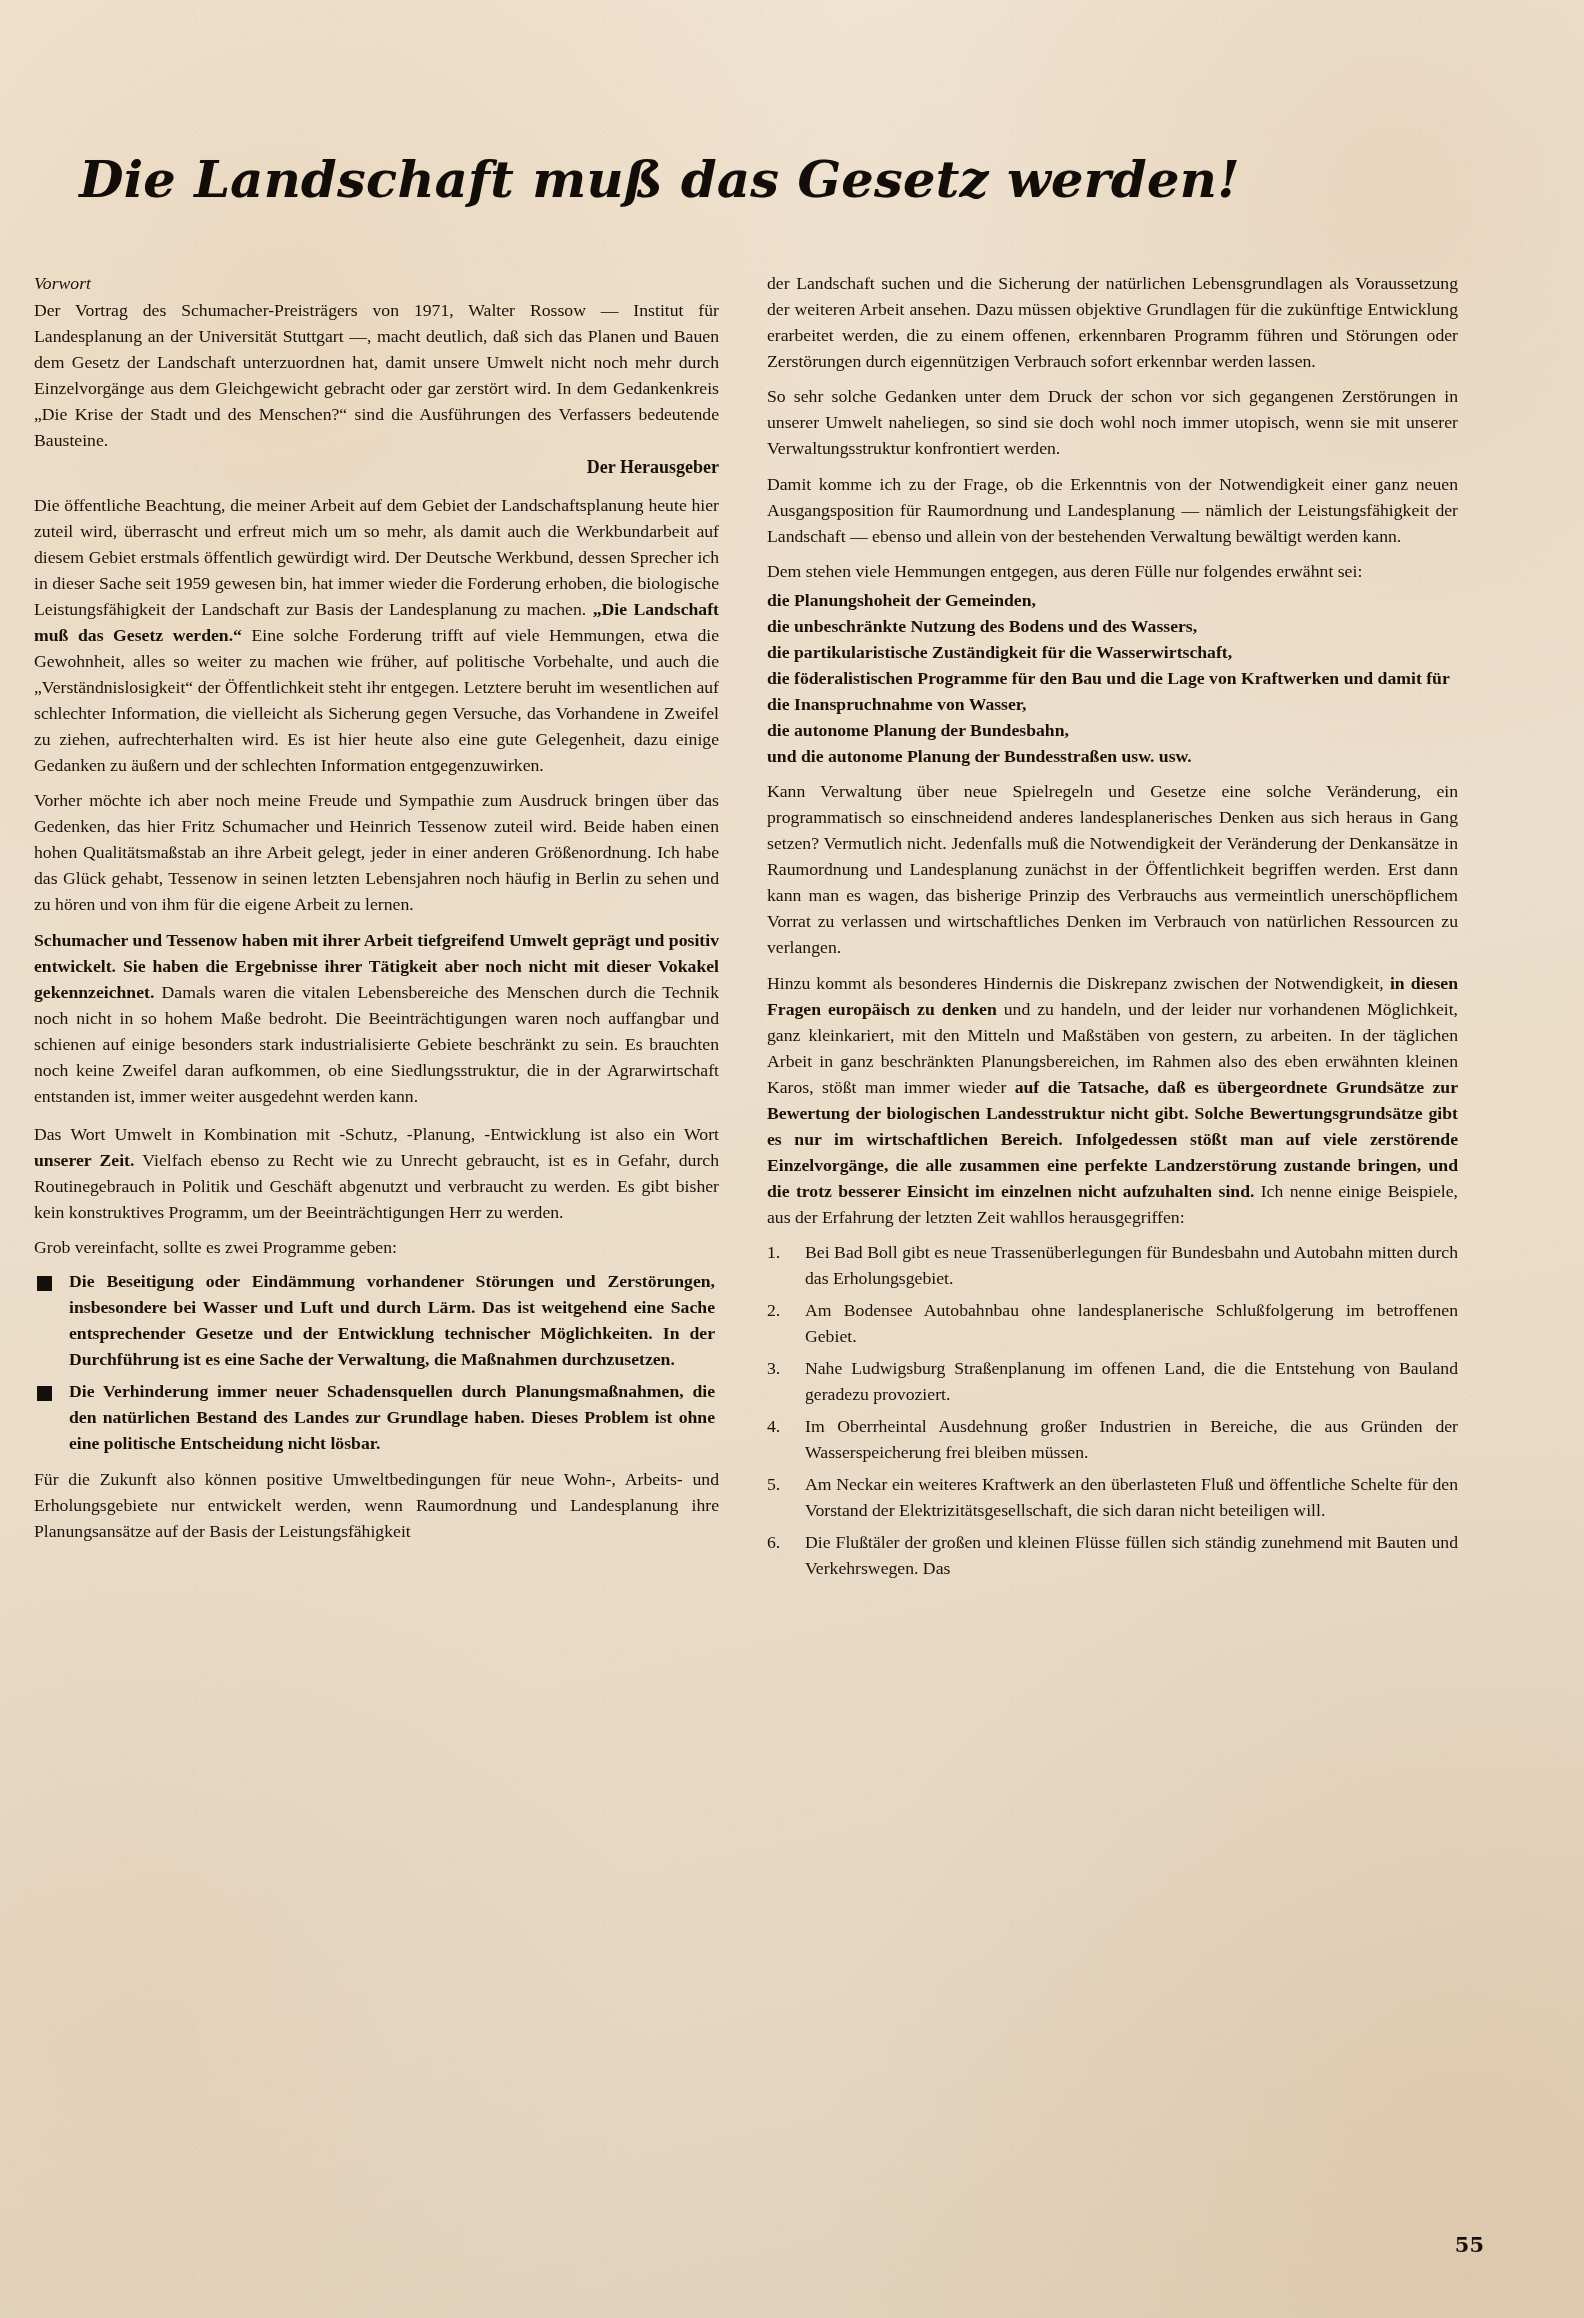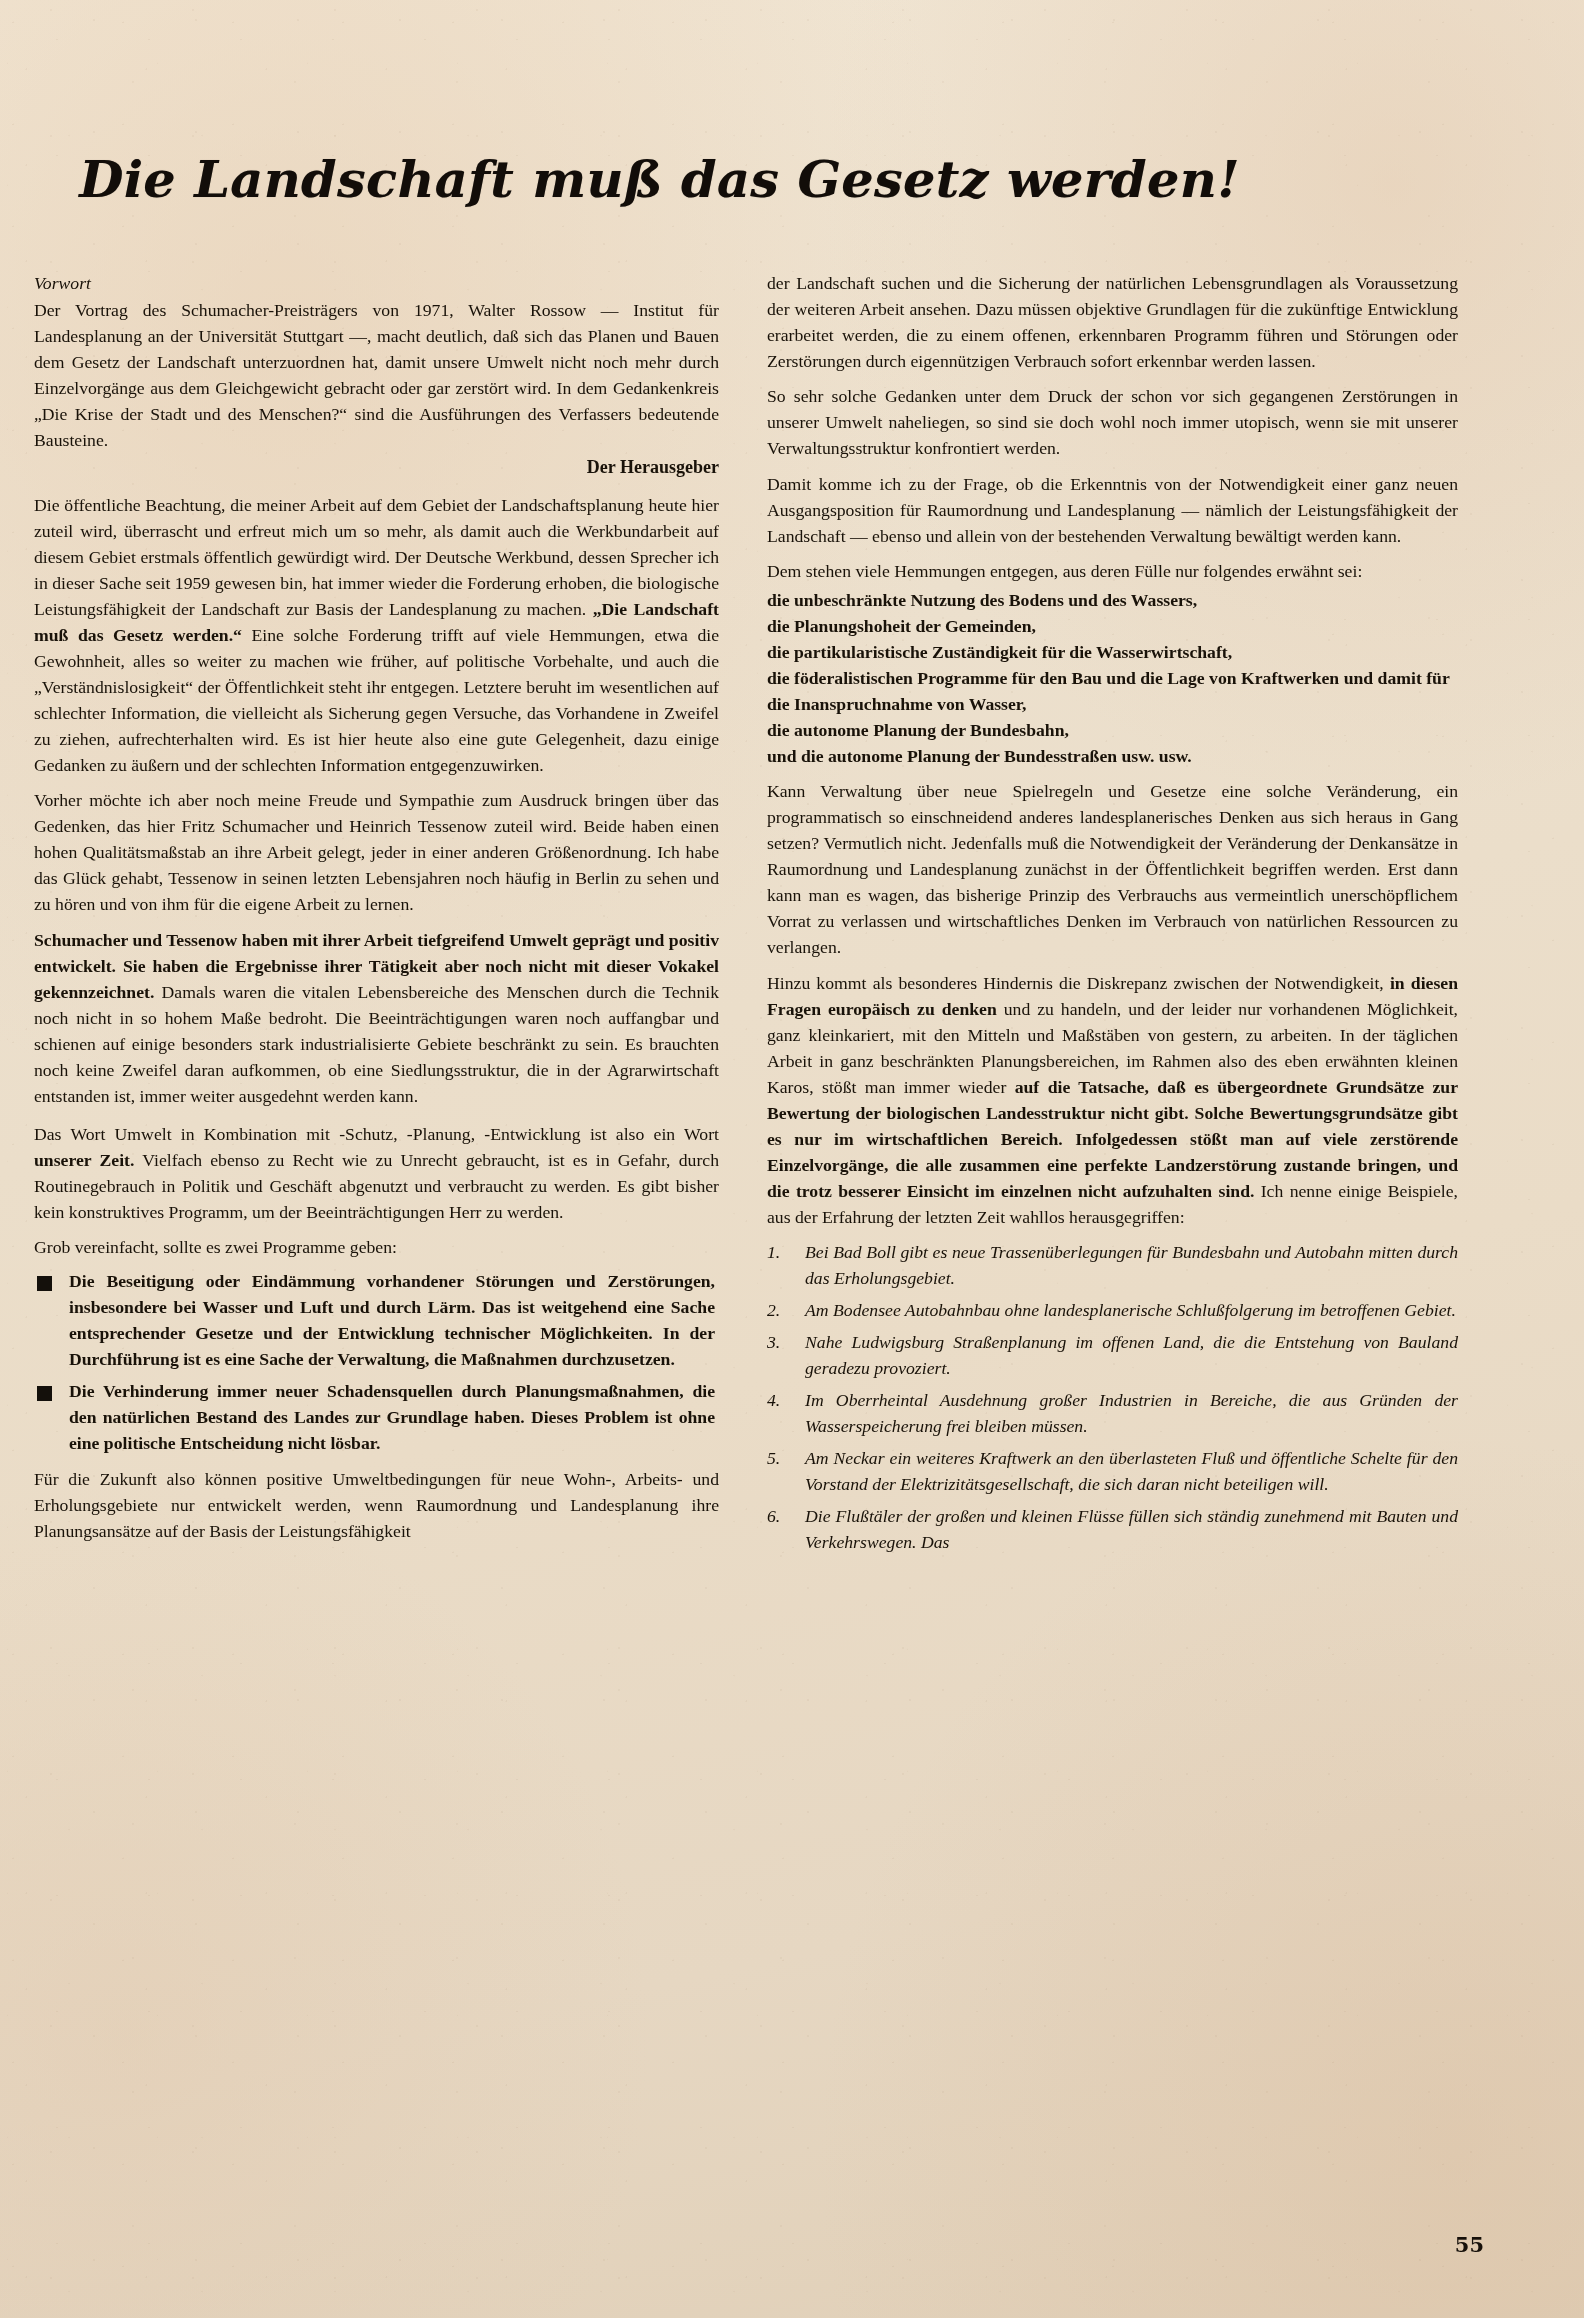--- a/index.html
+++ b/index.html
@@ -152,21 +152,20 @@
     list-style: none;
     margin: 9.4px 0 0 0;
     padding: 0;
     counter-reset: ex;
   }
   ol.numlist > li {
     position: relative;
     padding-left: 38px;
     margin-bottom: 6px;
     text-align: justify;
-    font-style: italic;
   }
   ol.numlist > li::before {
     counter-increment: ex;
     content: counter(ex) ".";
     position: absolute;
     left: 0;
     top: 0;
     width: 30px;
     text-align: left;
   }
@@ -227,22 +226,22 @@
 
         <p class="para">der Landschaft suchen und die Sicherung der natürlichen Lebensgrundlagen als Voraussetzung der weiteren Arbeit ansehen. Dazu müssen objektive Grundlagen für die zukünftige Entwicklung erarbeitet werden, die zu einem offenen, erkennbaren Programm führen und Störungen oder Zerstörungen durch eigennützigen Verbrauch sofort erkennbar werden lassen.</p>
 
         <p class="para gap">So sehr solche Gedanken unter dem Druck der schon vor sich gegangenen Zerstörungen in unserer Umwelt naheliegen, so sind sie doch wohl noch immer utopisch, wenn sie mit unserer Verwaltungsstruktur konfrontiert werden.</p>
 
         <p class="para gap">Damit komme ich zu der Frage, ob die Erkenntnis von der Notwendigkeit einer ganz neuen Ausgangsposition für Raumordnung und Landesplanung — nämlich der Leistungsfähigkeit der Landschaft — ebenso und allein von der bestehenden Verwaltung bewältigt werden kann.</p>
 
         <p class="para gap">Dem stehen viele Hemmungen entgegen, aus deren Fülle nur folgendes erwähnt sei:</p>
 
         <div class="blocklist">
+          <div>die Planungshoheit der Gemeinden,</div>
           <div>die unbeschränkte Nutzung des Bodens und des Wassers,</div>
-          <div>die Planungshoheit der Gemeinden,</div>
           <div>die partikularistische Zuständigkeit für die Wasserwirtschaft,</div>
           <div>die föderalistischen Programme für den Bau und die Lage von Kraftwerken und damit für die Inanspruchnahme von Wasser,</div>
           <div>die autonome Planung der Bundesbahn,</div>
           <div>und die autonome Planung der Bundesstraßen usw. usw.</div>
         </div>
 
         <p class="para gap">Kann Verwaltung über neue Spielregeln und Gesetze eine solche Veränderung, ein programmatisch so einschneidend anderes landesplanerisches Denken aus sich heraus in Gang setzen? Vermutlich nicht. Jedenfalls muß die Notwendigkeit der Veränderung der Denkansätze in Raumordnung und Landesplanung zunächst in der Öffentlichkeit begriffen werden. Erst dann kann man es wagen, das bisherige Prinzip des Verbrauchs aus vermeintlich unerschöpflichem Vorrat zu verlassen und wirtschaftliches Denken im Verbrauch von natürlichen Ressourcen zu verlangen.</p>
 
         <p class="para gap"><span>Hinzu kommt als besonderes Hindernis die Diskrepanz zwischen der Notwendigkeit, </span><span class="bold">in diesen Fragen europäisch zu denken</span><span> und zu handeln, und der leider nur vorhandenen Möglichkeit, ganz kleinkariert, mit den Mitteln und Maßstäben von gestern, zu arbeiten. In der täglichen Arbeit in ganz beschränkten Planungsbereichen, im Rahmen also des eben erwähnten kleinen Karos, stößt man immer wieder </span><span class="bold">auf die Tatsache, daß es übergeordnete Grundsätze zur Bewertung der biologischen Landesstruktur nicht gibt. Solche Bewertungsgrundsätze gibt es nur im wirtschaftlichen Bereich. Infolgedessen stößt man auf viele zerstörende Einzelvorgänge, die alle zusammen eine perfekte Landzerstörung zustande bringen, und die trotz besserer Einsicht im einzelnen nicht aufzuhalten sind.</span><span> Ich nenne einige Beispiele, aus der Erfahrung der letzten Zeit wahllos herausgegriffen:</span></p>
 

